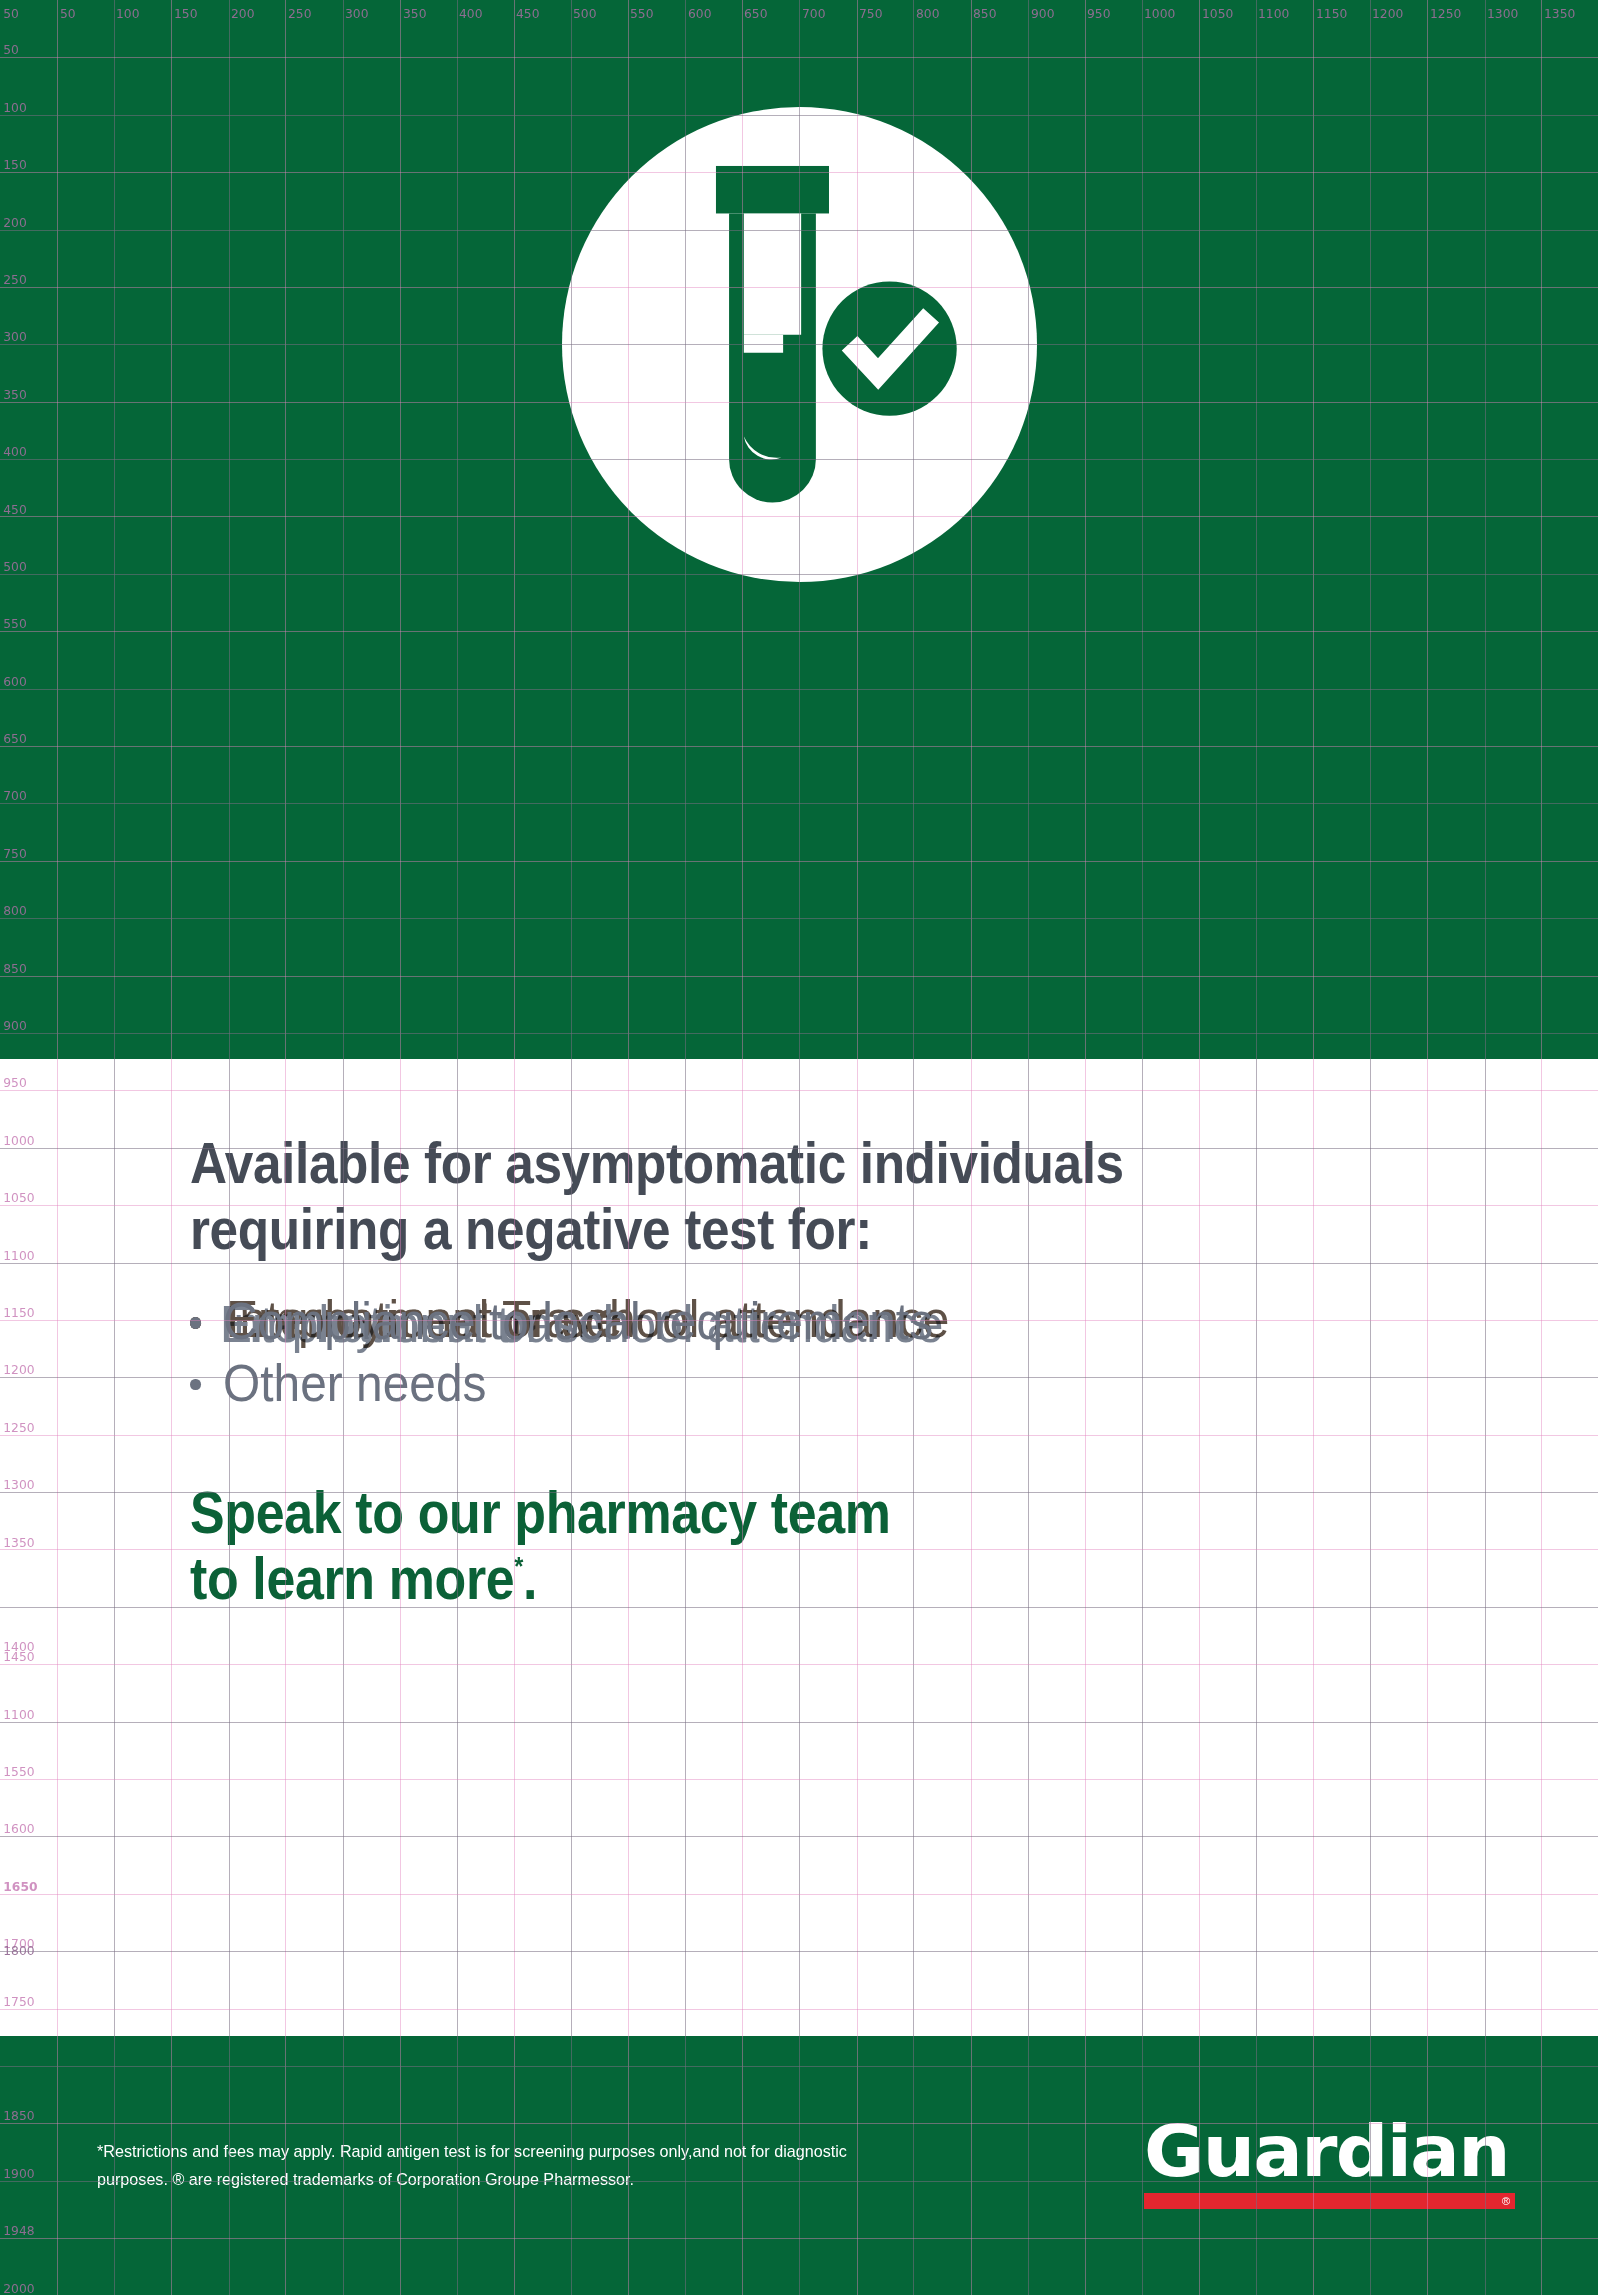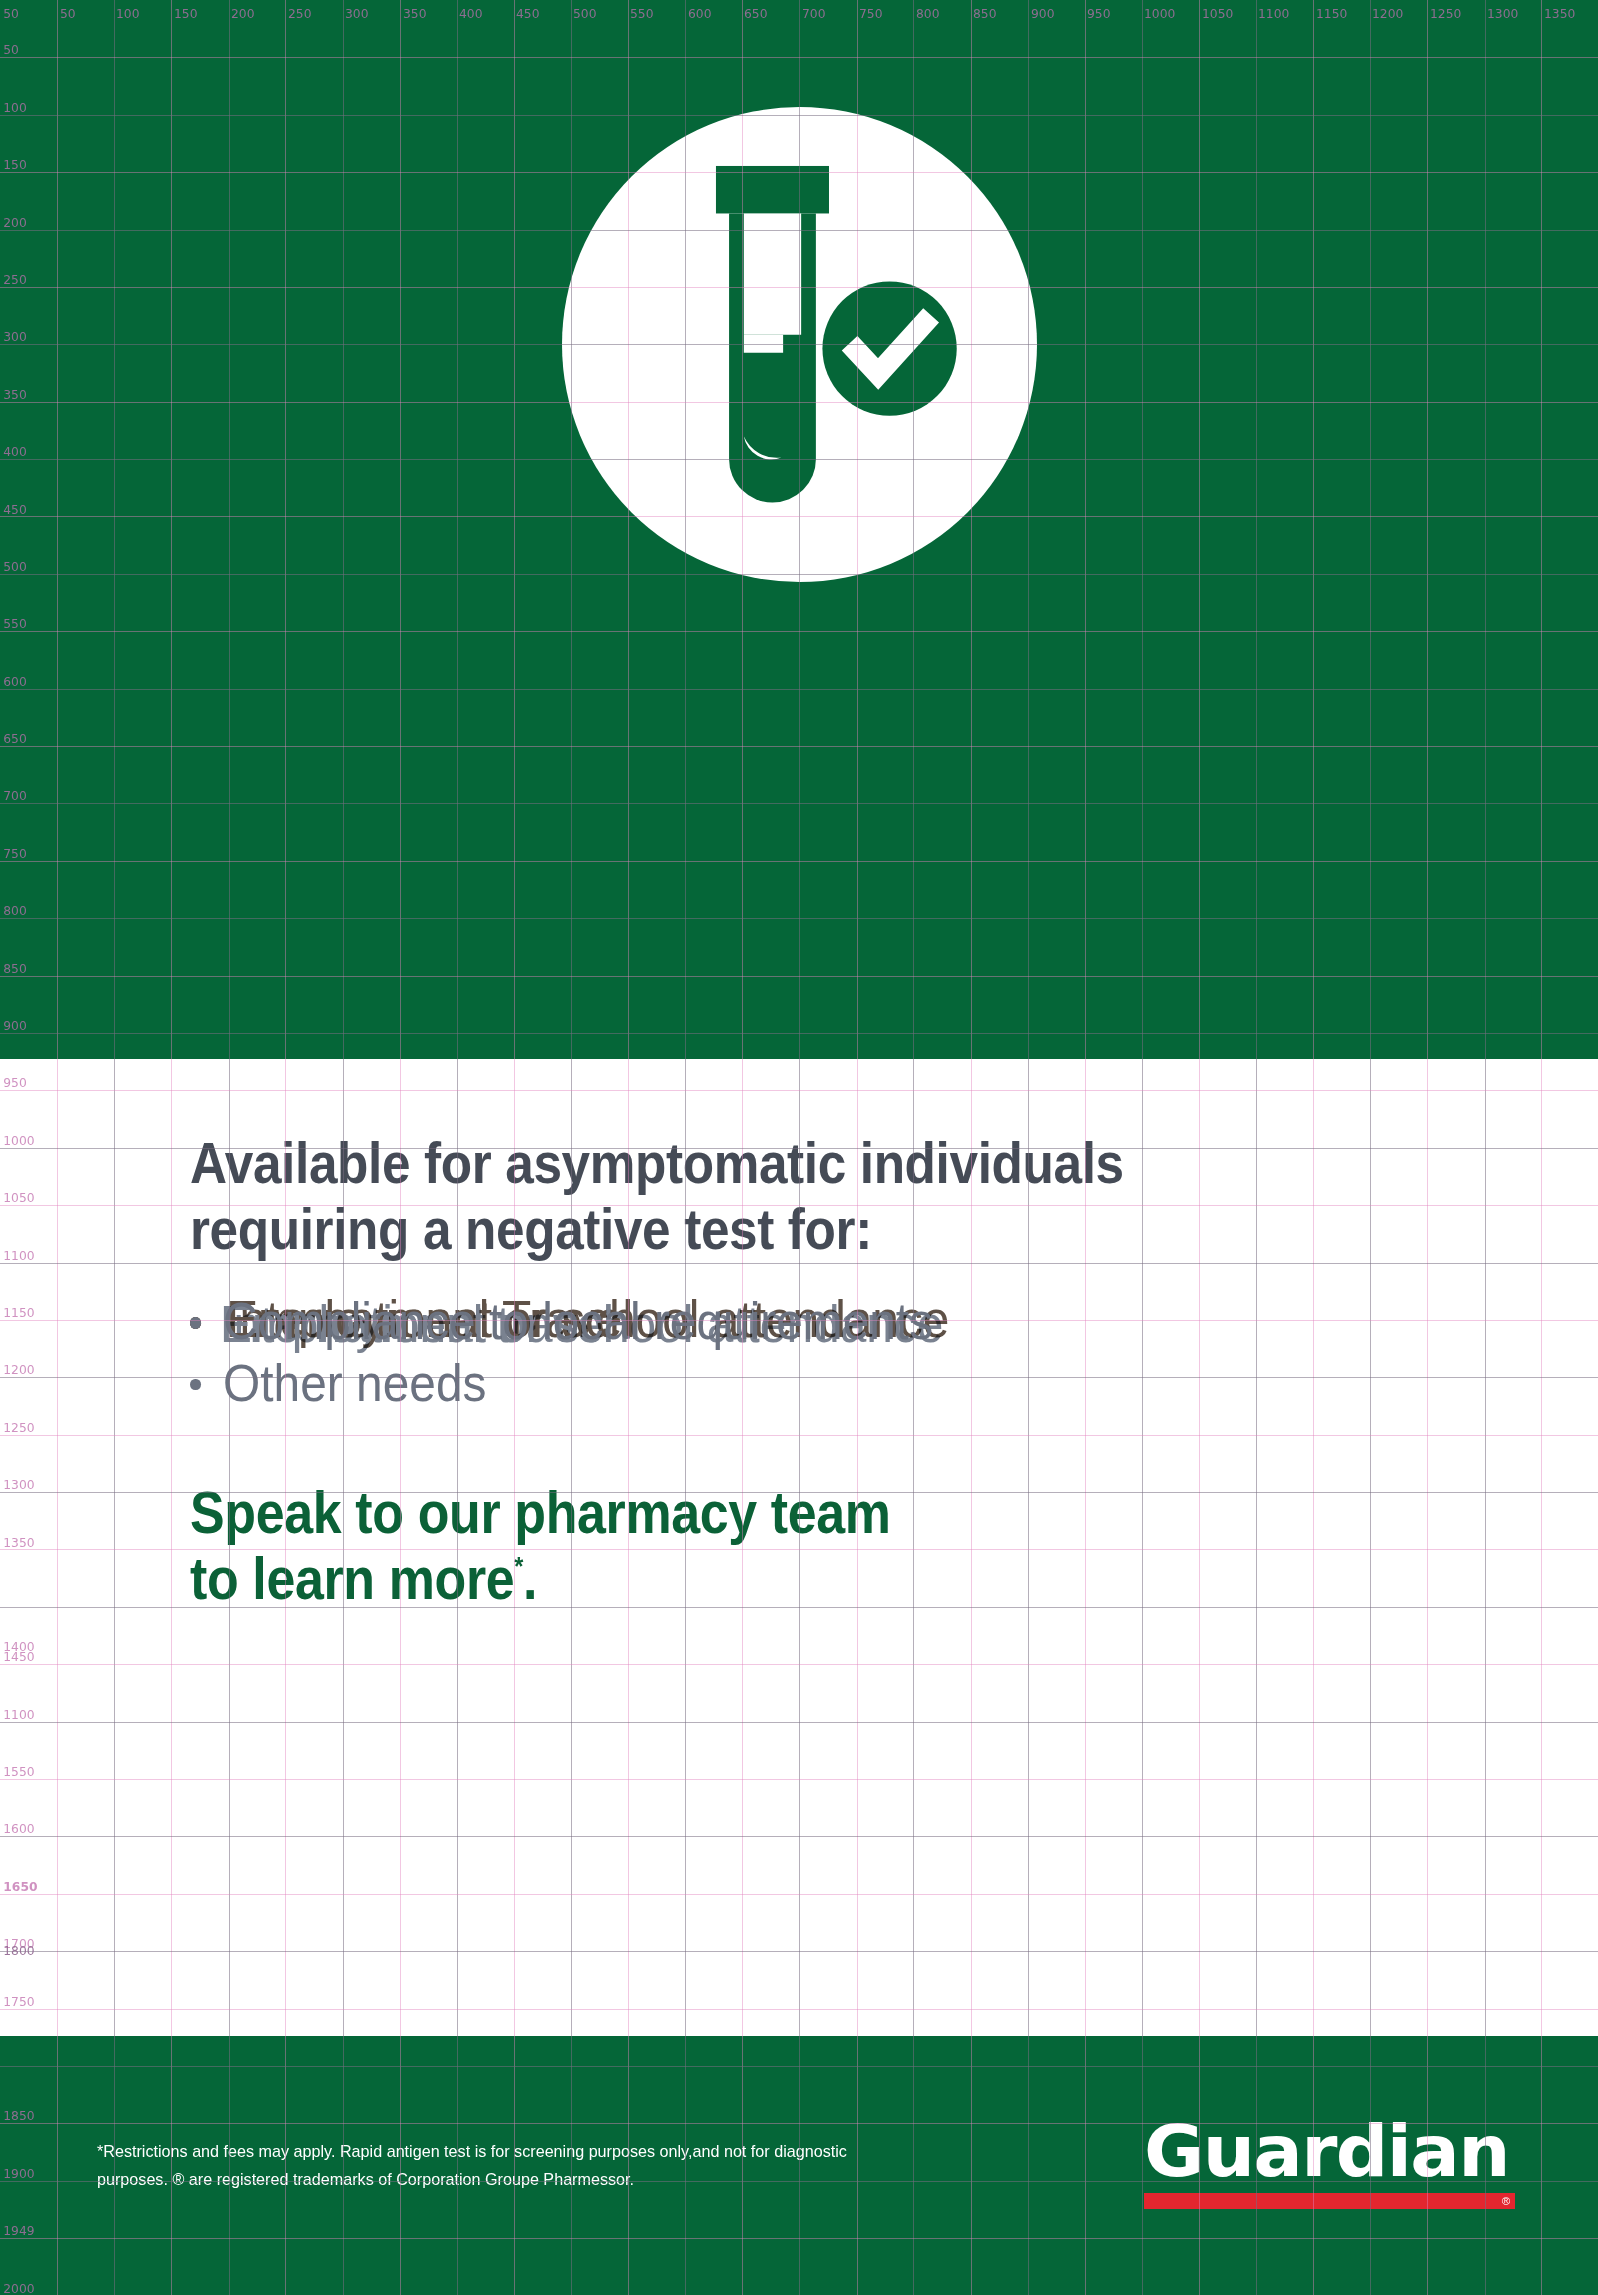--- a/index.html
+++ b/index.html
@@ -436,19 +436,19 @@
       <div class="gl-lbl onwhite" style="left: 3.3px; top: 1937px;">1700</div>
       <div class="gl-h" style="top: 2009px;"></div>
       <div class="gl-lbl onwhite" style="left: 3.3px; top: 1995px;">1750</div>
       <div class="gl-h major" style="top: 2066px;"></div>
       <div class="gl-lbl" style="left: 3.3px; top: 1944px;">1800</div>
       <div class="gl-h" style="top: 2123px;"></div>
       <div class="gl-lbl" style="left: 3.3px; top: 2109px;">1850</div>
       <div class="gl-h major" style="top: 2181px;"></div>
       <div class="gl-lbl" style="left: 3.3px; top: 2167px;">1900</div>
       <div class="gl-h" style="top: 2238px;"></div>
-      <div class="gl-lbl" style="left: 3.3px; top: 2224px;">1949</div>
+      <div class="gl-lbl" style="left: 3.3px; top: 2224px;">1948</div>
       <div class="gl-lbl" style="left: 3.3px; top: 2282px;">2000</div>
       <div class="gl-lbl" style="left: 3.3px; top: 6.6px;">50</div>
     </div>
 
 </div>
 
 
 </body></html>

